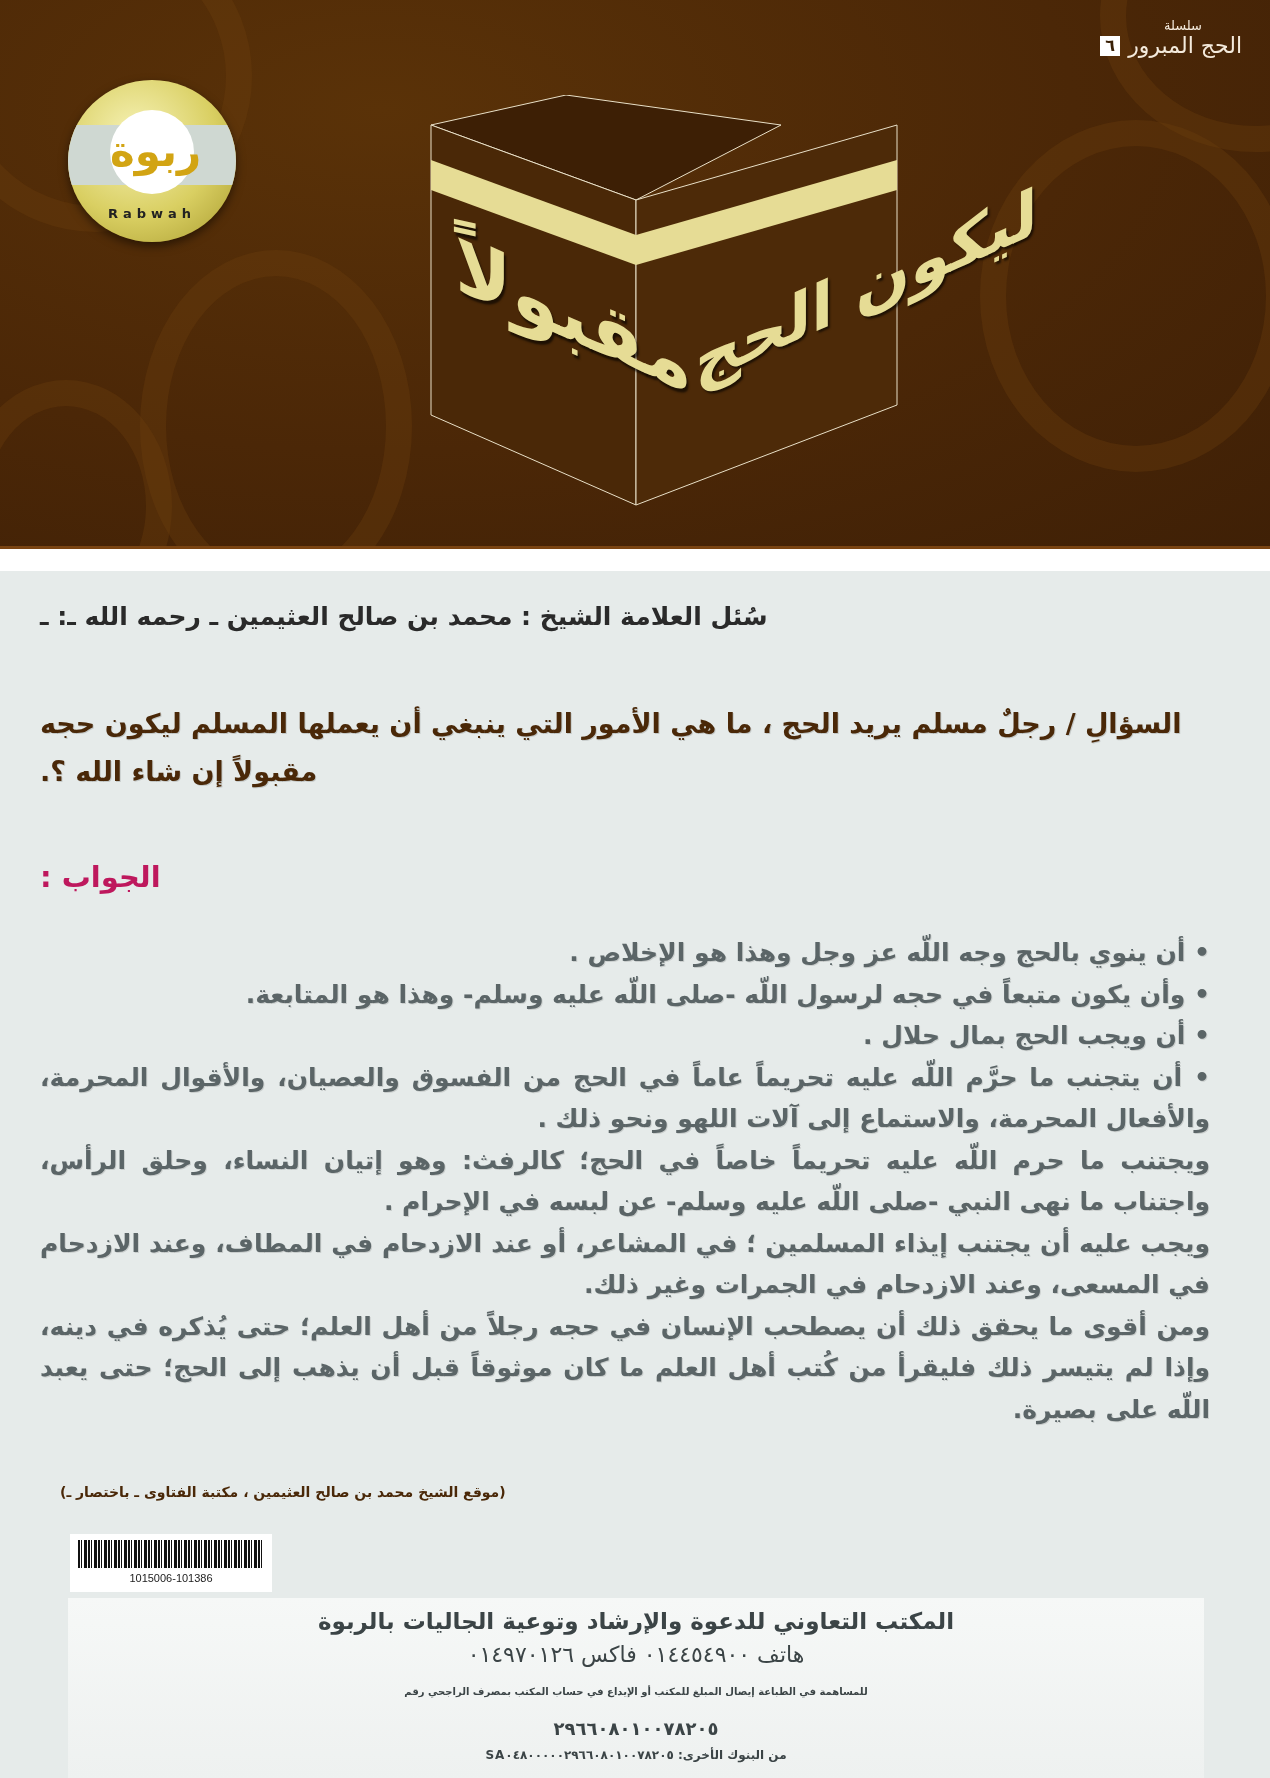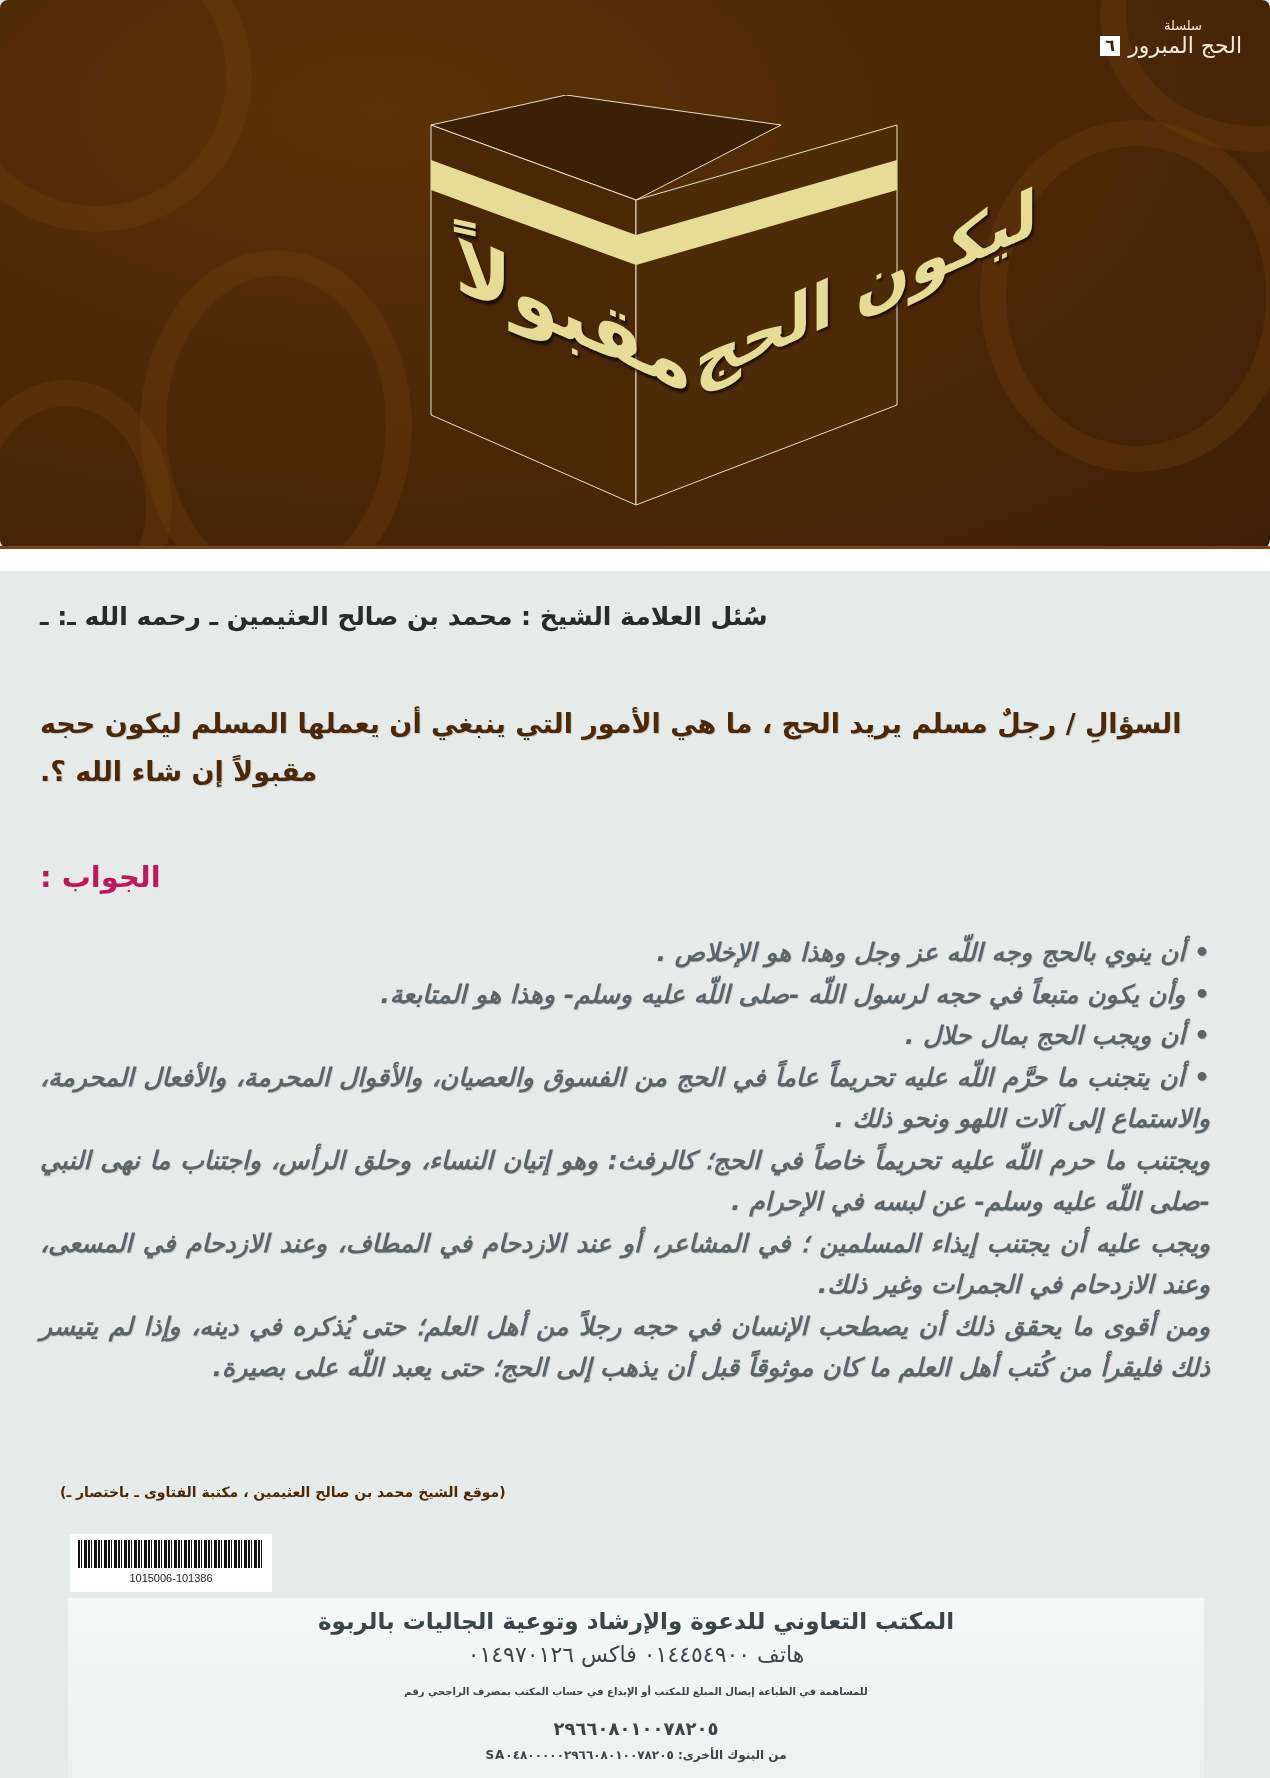--- a/index.html
+++ b/index.html
@@ -6,21 +6,20 @@
   body {
     width: 1270px; height: 1778px; overflow: hidden;
     font-family: "DejaVu Sans", sans-serif;
     background: #e6ebea;
     position: relative;
   }
   .banner {
     position: absolute; left: 0; top: 0; width: 1270px; height: 548px;
     background: radial-gradient(ellipse at 30% 20%, #5a3208 0%, #4b2707 55%, #3f2006 100%);
     overflow: hidden;
-    border-radius: 8px;
   }
   .banner .orn {
     position: absolute; border: 26px solid rgba(110,62,14,0.35); border-radius: 50%;
   }
   .banner-edge { position: absolute; left: 0; top: 546px; width: 1270px; height: 3px; background: #7a4412; }
   .white-band { position: absolute; left: 0; top: 549px; width: 1270px; height: 22px; background: #ffffff; }
 
   .series { position: absolute; right: 28px; top: 18px; text-align: right; color: #f4eadc; direction: rtl; }
   .series .small { font-size: 13px; letter-spacing: 3px; margin-right: 40px; }
   .series .row { display: flex; align-items: center; gap: 8px; font-size: 22px; }
@@ -36,21 +35,21 @@
 
   .kaaba { position: absolute; left: 426px; top: 95px; }
   .kaaba-title { position: absolute; color: #e6dc95; font-weight: bold; text-shadow: 2px 3px 2px rgba(0,0,0,0.6); direction: rtl; }
   .kt-right { left: 695px; top: 255px; font-size: 64px; line-height: 64px; transform: skewY(-24deg); text-align: center; }
   .kt-left { left: 455px; top: 270px; font-size: 76px; transform: skewY(24deg); }
 
   .content { position: absolute; left: 40px; right: 60px; direction: rtl; text-align: left; }
   .asked { top: 602px; font-size: 25px; font-weight: bold; color: #2a2a2a; }
   .question { top: 700px; font-size: 27px; font-weight: bold; color: #4a2808; line-height: 48px; text-shadow: 1px 1px 0 rgba(0,0,0,0.15); }
   .answer-h { top: 860px; font-size: 29px; font-weight: bold; color: #be185d; }
-  .answer { top: 932px; font-size: 25px; font-weight: bold; color: #5b6567; line-height: 41.5px; text-align: justify; text-align-last: right; text-shadow: 1px 1px 0 rgba(0,0,0,0.12); font-style: italic; }
+  .answer { top: 932px; font-size: 25px; font-weight: bold; color: #5b6567; line-height: 41.5px; text-align: justify; text-align-last: right; text-shadow: 1px 1px 0 rgba(0,0,0,0.12); }
   .answer p { margin: 0; }
   .bullet::before { content: "• "; }
   .source { top: 1484px; left: 60px; right: auto; font-size: 14px; color: #4a2808; font-weight: bold; }
 
   .barcode { position: absolute; left: 70px; top: 1534px; width: 202px; height: 58px; background: #fff; }
   .barcode .bars { position: absolute; left: 8px; top: 6px; width: 186px; height: 28px;
     background: repeating-linear-gradient(90deg, #111 0 2px, #fff 2px 3px, #111 3px 4px, #fff 4px 6px, #111 6px 9px, #fff 9px 10px); }
   .barcode .code { position: absolute; left: 0; top: 38px; width: 100%; text-align: center; font-family: "Liberation Sans", sans-serif; font-size: 11px; color: #222; }
 
   .footer { position: absolute; left: 68px; top: 1598px; width: 1136px; height: 180px; background: linear-gradient(#f6f8f7, #eef1f0); direction: rtl; text-align: center; }
@@ -71,20 +70,25 @@
   <div class="orn" style="left:-40px;top:380px;width:160px;height:200px;"></div>
 
   <div class="series">
     <div class="small">سلسلة</div>
     <div class="row">
       <span>الحج المبرور</span>
       <span class="num">٦</span>
     </div>
   </div>
 
+  <div class="logo">
+    <div class="stripe"></div>
+    <div class="inner">ربوة</div>
+    <div class="name">Rabwah</div>
+  </div>
 
   <svg class="kaaba" width="480" height="420" viewBox="0 0 480 420">
     <polygon points="5,30 140,0 355,30 210,105" fill="#3d1f05" stroke="#e9e0c8" stroke-width="1"></polygon>
     <polygon points="5,30 210,105 210,410 5,320" fill="#4a2807" stroke="#e9e0c8" stroke-width="1"></polygon>
     <polygon points="210,105 471,30 471,310 210,410" fill="#4d2a08" stroke="#e9e0c8" stroke-width="1"></polygon>
     <polygon points="5,65 210,140 210,170 5,95" fill="#e6dc95"></polygon>
     <polygon points="210,140 471,65 471,95 210,170" fill="#e6dc95"></polygon>
   </svg>
   <div class="kaaba-title kt-right">ليكون الحج</div>
   <div class="kaaba-title kt-left">مقبولاً</div>

